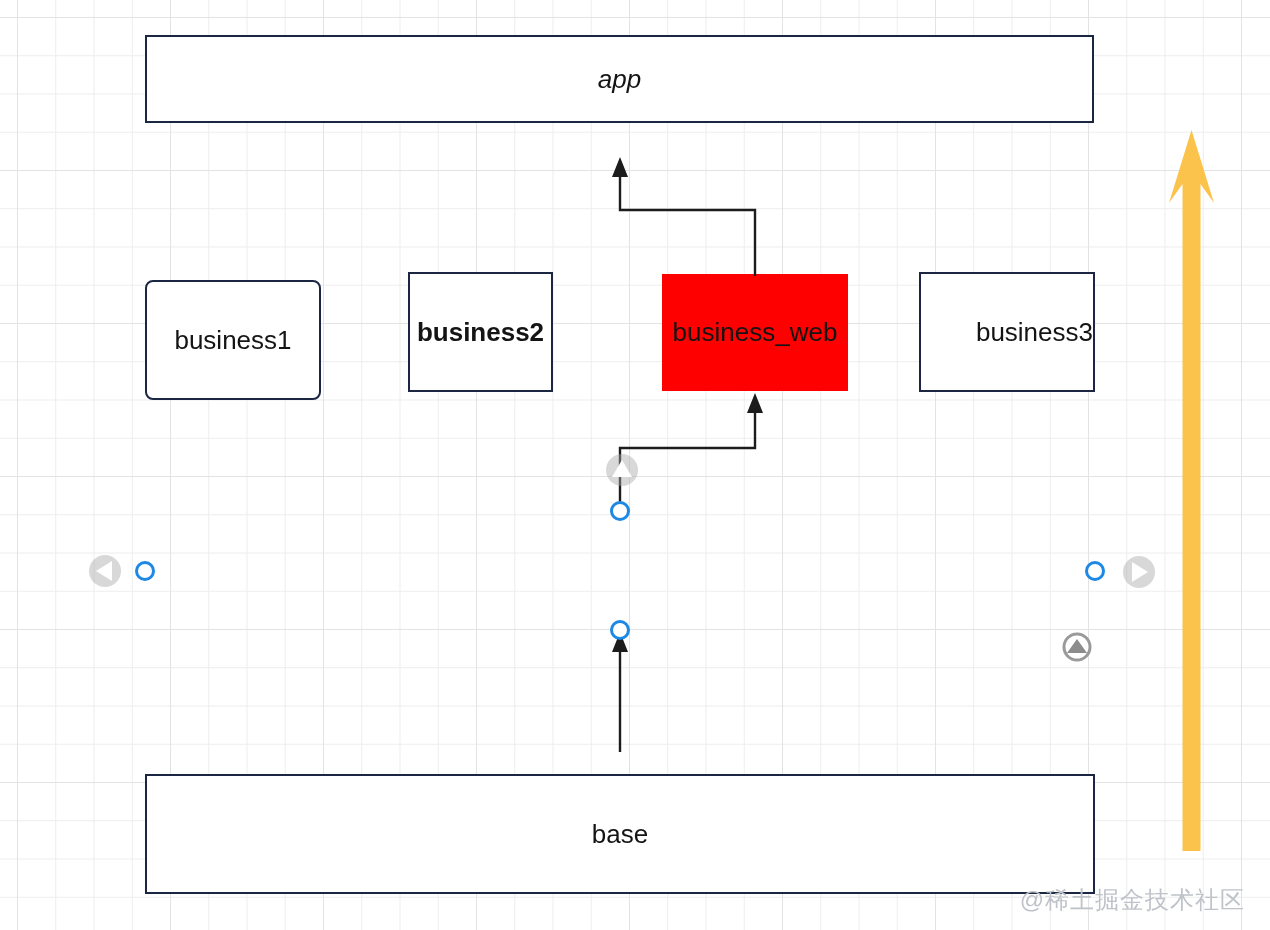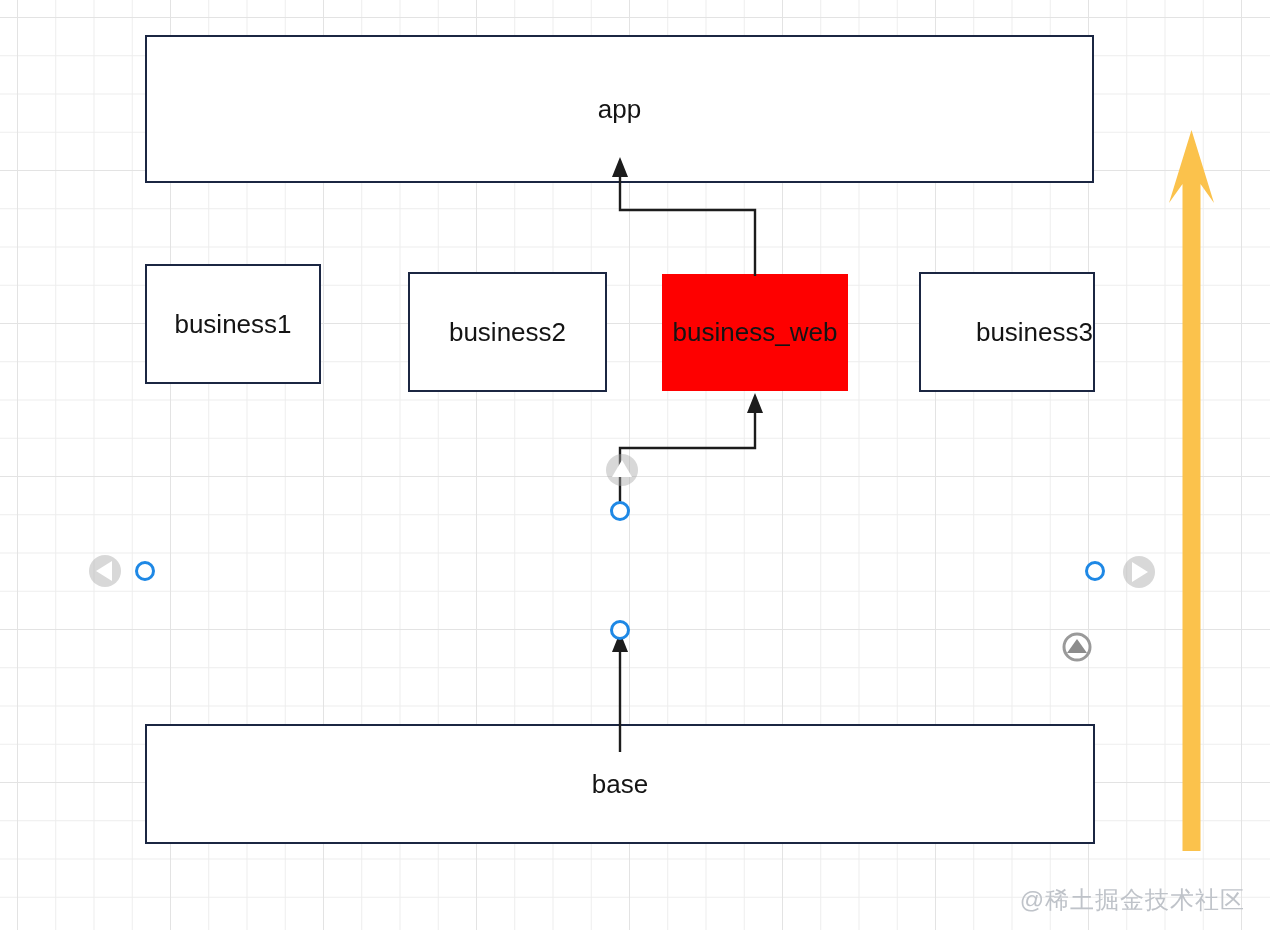--- a/index.html
+++ b/index.html
@@ -31,27 +31,27 @@
     align-items: center;
     justify-content: center;
     font-size: 26px;
     color: #141414;
     z-index: 2;
   }
   .node.highlight {
     border: none;
     background: #fe0000;
   }
-  #node-app            { left: 145px; top: 35px;  width: 949px; height: 148px; }
-  #node-business1      { left: 145px; top: 264px; width: 176px; height: 120px; }
-  #node-business2      { left: 408px; top: 272px; width: 199px; height: 120px; }
+  #node-app            { left: 145px; top: 35px;  width: 949px; height: 88px; font-style: italic; }
+  #node-business1      { left: 145px; top: 280px; width: 176px; height: 120px; border-radius: 8px; }
+  #node-business2      { left: 408px; top: 272px; width: 145px; height: 120px; font-weight: bold; }
   #node-business-web   { left: 662px; top: 274px; width: 186px; height: 117px; }
   #node-business3      { left: 919px; top: 272px; width: 176px; height: 120px; justify-content: flex-end; }
   #node-business-common{ left: 145px; top: 510px; width: 950px; height: 120px; }
-  #node-base           { left: 145px; top: 724px; width: 950px; height: 120px; }
+  #node-base           { left: 145px; top: 774px; width: 950px; height: 120px; }
   .overlay {
     position: absolute;
     left: 0; top: 0;
     width: 1270px;
     height: 930px;
     z-index: 3;
   }
   .edge {
     fill: none;
     stroke: #1c1c1c;

